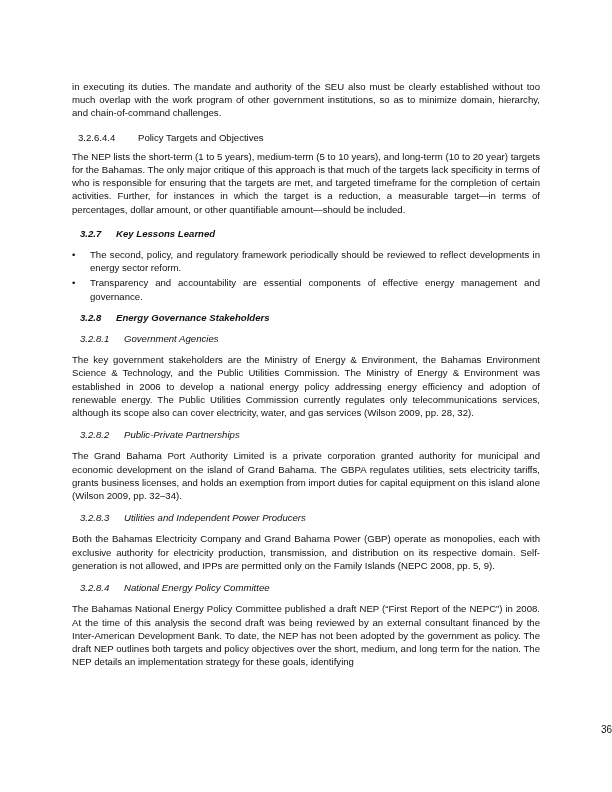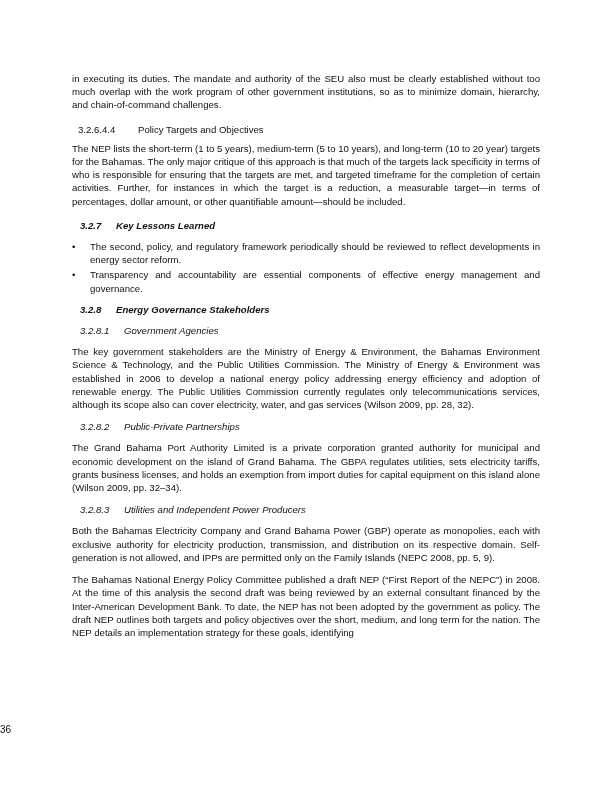--- a/index.html
+++ b/index.html
@@ -1,34 +1,34 @@
 <!DOCTYPE html>
 <html><head>
 <meta charset="utf-8">
 <style>
   html, body { margin: 0; padding: 0; background: #ffffff; }
   body { width: 612px; height: 792px; position: relative; overflow: hidden;
          font-family: "Liberation Sans", sans-serif; color: #111; }
-  .page { position: absolute; left: 72px; top: 72px; width: 468px;
+  .page { position: absolute; left: 72px; top: 80px; width: 468px;
           font-size: 9.6px; line-height: 13.2px; }
   p { margin: 0; text-align: justify; }
   .gap-l { margin-top: 11px; }
   .gap-m { margin-top: 9px; }
   .gap-s { margin-top: 4px; }
   .h4 { font-weight: normal; margin: 6px; }
   .h4 .num { display: inline-block; width: 60px; }
   .h3 { font-weight: bold; font-style: italic; margin: 8px; }
   .h3 .num { display: inline-block; width: 36px; }
   .h5 { font-style: italic; margin: 8px; }
   .h5 .num { display: inline-block; width: 44px; }
   ul { list-style: none; margin: 0; padding: 0; }
   li { position: relative; padding-left: 18px; text-align: justify; margin-bottom: 2px; }
   li .bullet { position: absolute; left: 0; top: 0; }
   .page-num { position: absolute; left: 0; width: 612px; top: 724px;
-              text-align: left; font-size: 10px; }
+              text-align: right; font-size: 10px; }
 </style>
 </head>
 <body>
 
 <div class="page">
 
   <p>in executing its duties. The mandate and authority of the SEU also must be clearly established without too much overlap with the work program of other government institutions, so as to minimize domain, hierarchy, and chain-of-command challenges.</p>
 
   <div class="gap-l">
     <p class="h4"><span class="num">3.2.6.4.4</span><span>Policy Targets and Objectives</span></p>
@@ -54,18 +54,19 @@
     <p class="h5"><span class="num">3.2.8.2</span><span>Public-Private Partnerships</span></p>
     <p>The Grand Bahama Port Authority Limited is a private corporation granted authority for municipal and economic development on the island of Grand Bahama. The GBPA regulates utilities, sets electricity tariffs, grants business licenses, and holds an exemption from import duties for capital equipment on this island alone (Wilson 2009, pp. 32–34).</p>
   </div>
 
   <div class="gap-m">
     <p class="h5"><span class="num">3.2.8.3</span><span>Utilities and Independent Power Producers</span></p>
     <p>Both the Bahamas Electricity Company and Grand Bahama Power (GBP) operate as monopolies, each with exclusive authority for electricity production, transmission, and distribution on its respective domain. Self-generation is not allowed, and IPPs are permitted only on the Family Islands (NEPC 2008, pp. 5, 9).</p>
   </div>
 
   <div class="gap-m">
+    <p class="h5"><span class="num">3.2.8.4</span><span>National Energy Policy Committee</span></p>
     <p>The Bahamas National Energy Policy Committee published a draft NEP (“First Report of the NEPC”) in 2008. At the time of this analysis the second draft was being reviewed by an external consultant financed by the Inter-American Development Bank. To date, the NEP has not been adopted by the government as policy. The draft NEP outlines both targets and policy objectives over the short, medium, and long term for the nation. The NEP details an implementation strategy for these goals, identifying</p>
   </div>
 
 </div>
 
 <div class="page-num">36</div>
 
 </body></html>

